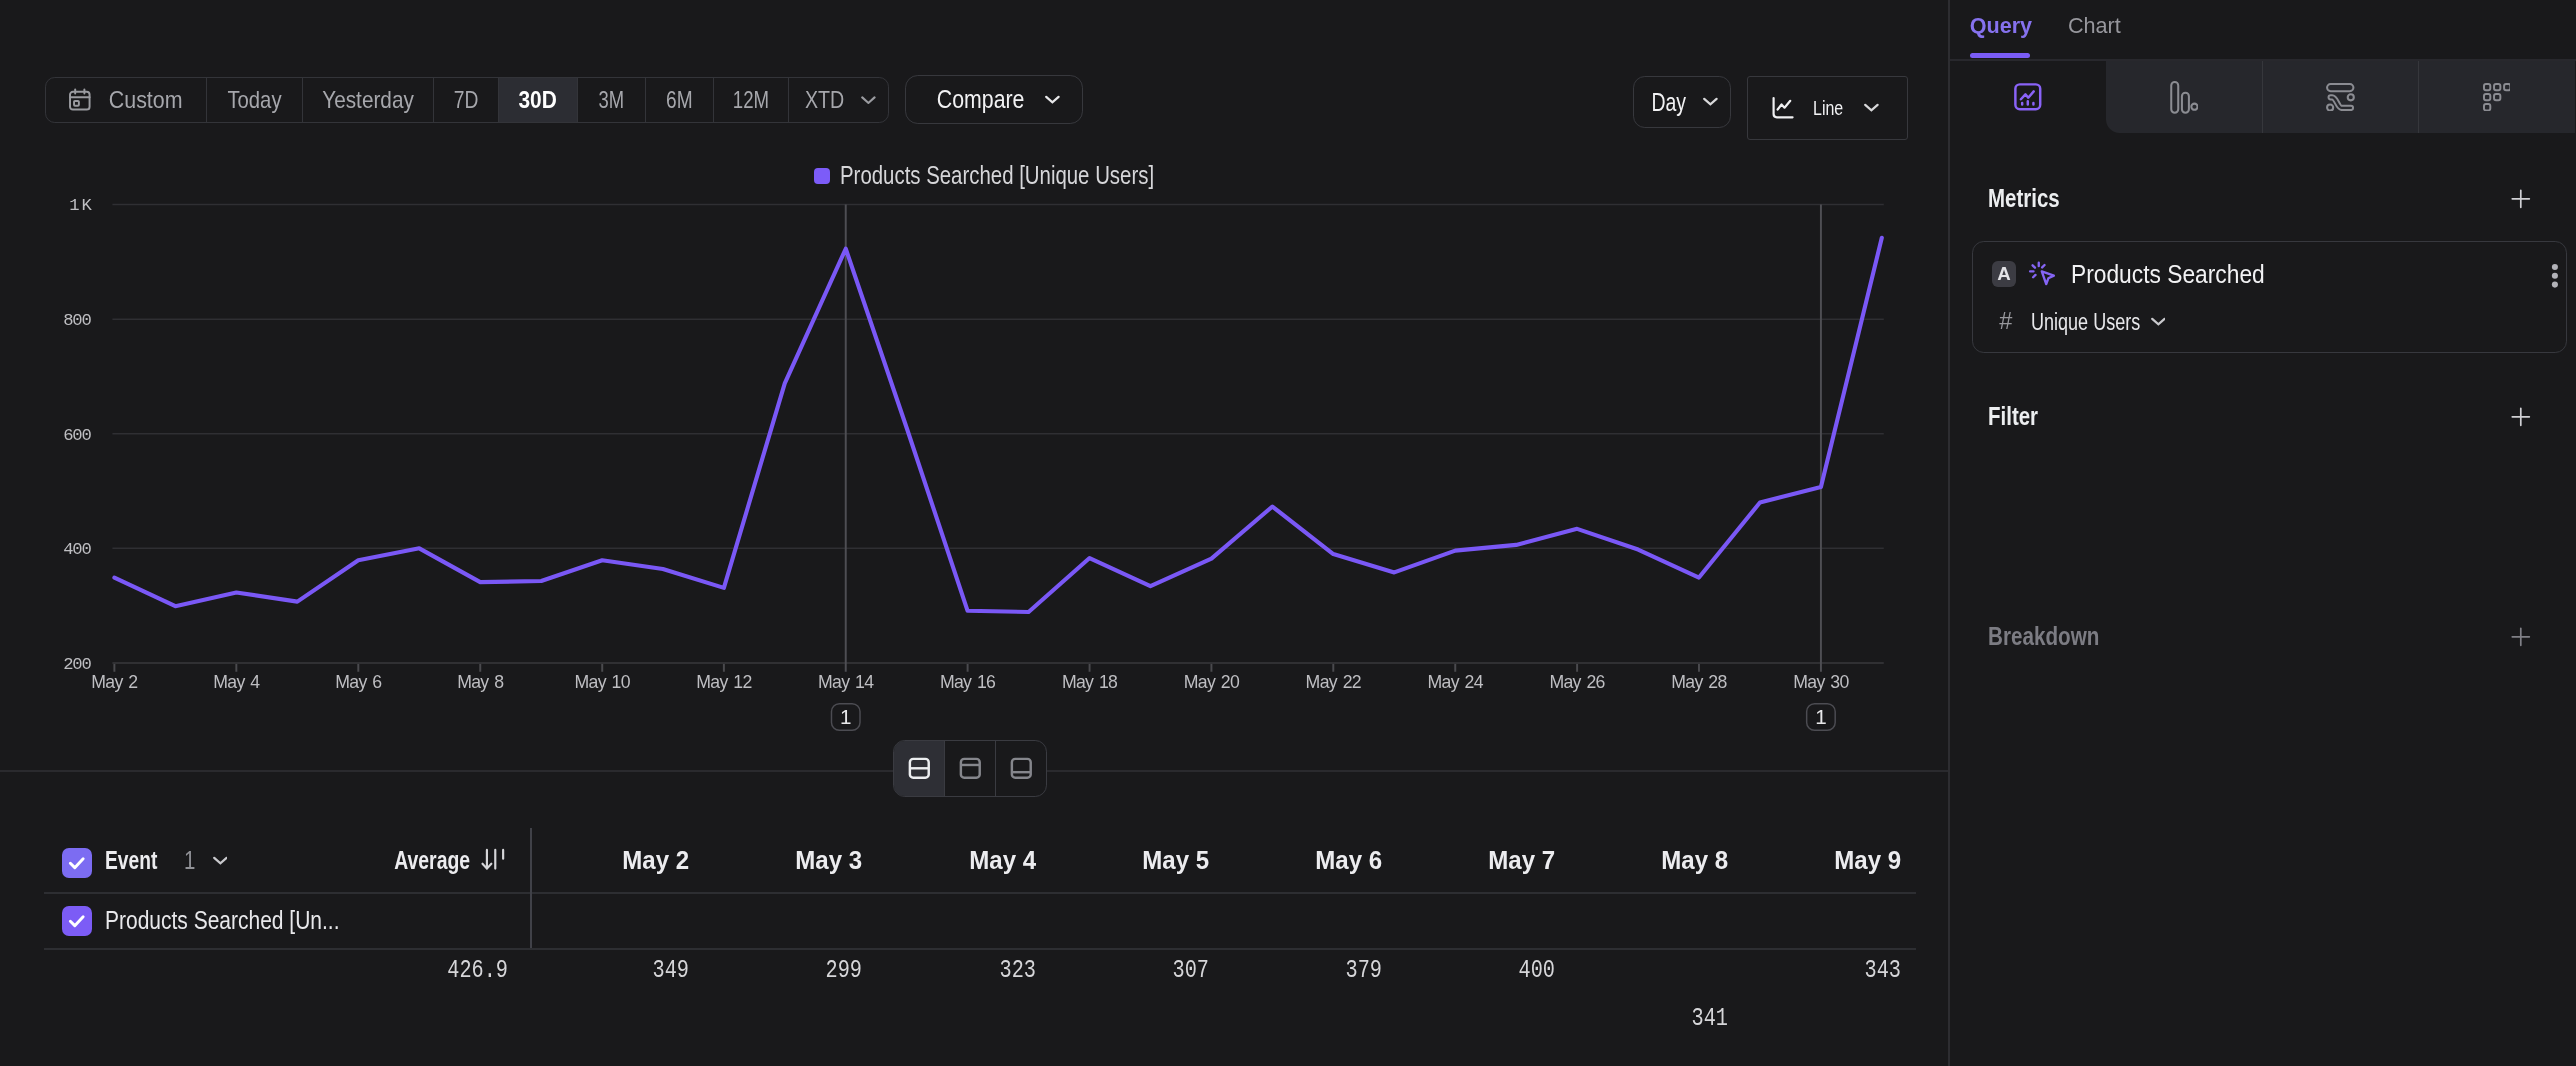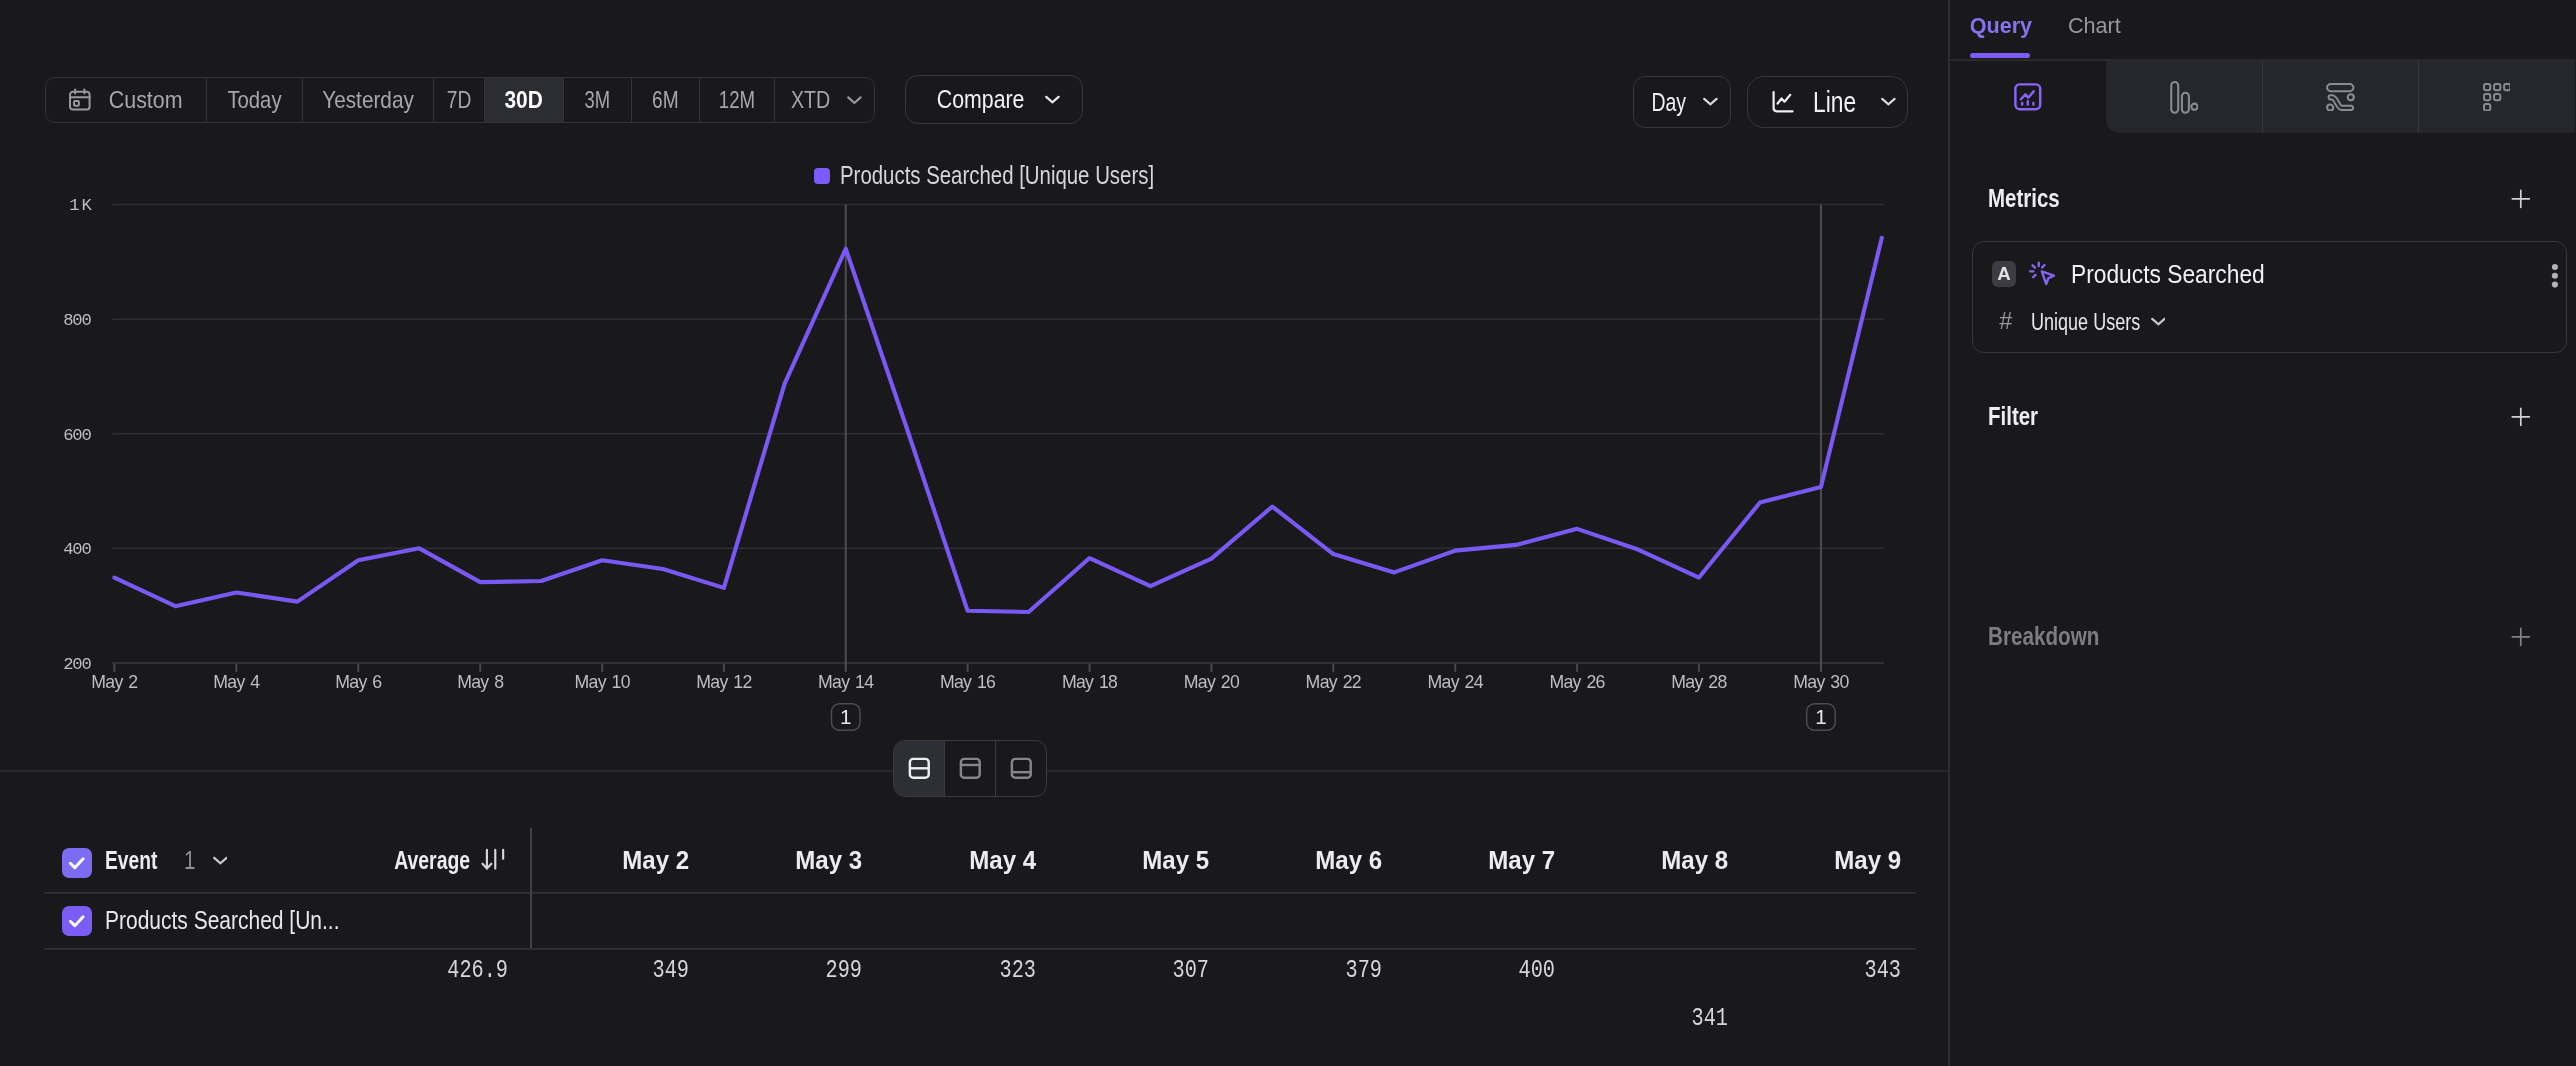--- a/index.html
+++ b/index.html
@@ -27,21 +27,21 @@
       <rect x="7" y="13" width="4.2" height="4.2" rx="0.8"></rect>
     </svg>
     <span class="sx" style="transform:scaleX(0.907)">Custom</span>
   </div>
   <div class="segcell" style="width:96px;text-align:right;">
       <span class="sx" style="transform:scaleX(0.86)">Today</span>
     </div>
   <div class="segcell" style="width:131px;">
       <span class="sx" style="transform:scaleX(0.88)">Yesterday</span>
     </div>
-  <div class="segcell" style="width:51px;">
+  <div class="segcell" style="width:65px;">
       <span class="sx" style="transform:scaleX(0.815)">7D</span>
     </div>
   <div class="segcell" style="width:79px; background:#2c2d33; color:#fff; font-weight:700;">
       <span class="sx" style="transform:scaleX(0.886)">30D</span>
     </div>
   <div class="segcell" style="width:68px;">
       <span class="sx" style="transform:scaleX(0.78)">3M</span>
     </div>
   <div class="segcell" style="width:68px;">
       <span class="sx" style="transform:scaleX(0.81)">6M</span>
@@ -64,21 +64,21 @@
     </svg>
 </div>
 
 <div class="abs flex" style="left:1633px; top:76px; width:98px; height:52px; border:1.5px solid #37383d; border-radius:11.8px; justify-content:center; gap:10.8px; color:#f2f2f4; font-size:25.6px;">
   <span class="sx" style="transform:scaleX(0.76); transform-origin:50% 50%;">Day</span>
   <svg width="14.8" height="9.8" viewBox="0 0 12 7" fill="none" stroke="#d8d8da" stroke-width="1.8" stroke-linecap="round">
       <path d="M1 1l5 4.5L11 1"></path>
     </svg>
 </div>
 
-<div class="abs flex" style="left:1747px; top:76px; width:161px; height:52px; border:1.5px solid #37383d; border-radius:17px; color:#f2f2f4; font-size:30px;">
+<div class="abs flex" style="left:1747px; top:76px; width:161px; height:64px; border:1.5px solid #37383d; border-radius:3px; color:#f2f2f4; font-size:21px;">
   <svg style="margin-left:20.7px" width="27.6" height="27.6" viewBox="0 0 24 24" fill="none" stroke="#f0f0f2" stroke-width="1.9" stroke-linecap="round" stroke-linejoin="round">
     <path d="M4 3.5v14c0 1.7 1.1 2.8 2.8 2.8h13.7"></path>
     <path d="M7.5 13.5l3.4-4.4 2.6 2.8 5-6"></path>
   </svg>
   <span class="sx" style="transform:scaleX(0.76); transform-origin:0 50%; margin-left:16.7px;">Line</span>
   <svg style="margin-left:11.8px" width="14.8" height="9.8" viewBox="0 0 12 7" fill="none" stroke="#d8d8da" stroke-width="1.8" stroke-linecap="round">
       <path d="M1 1l5 4.5L11 1"></path>
     </svg>
 </div>
 

